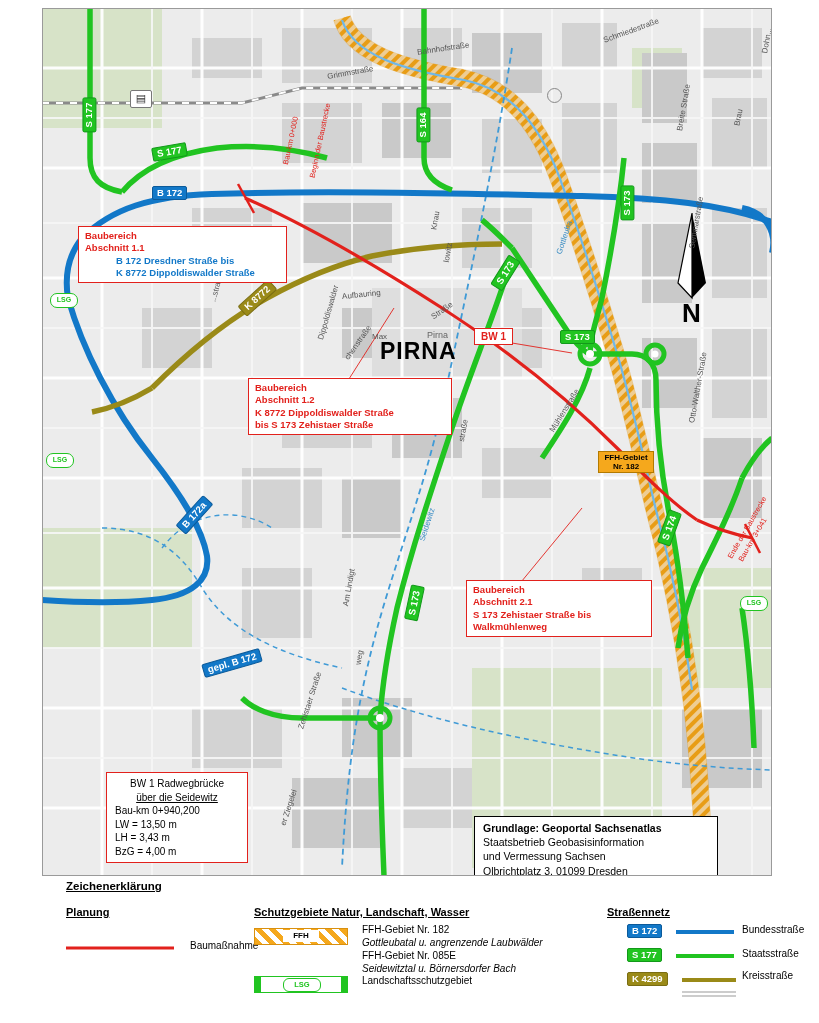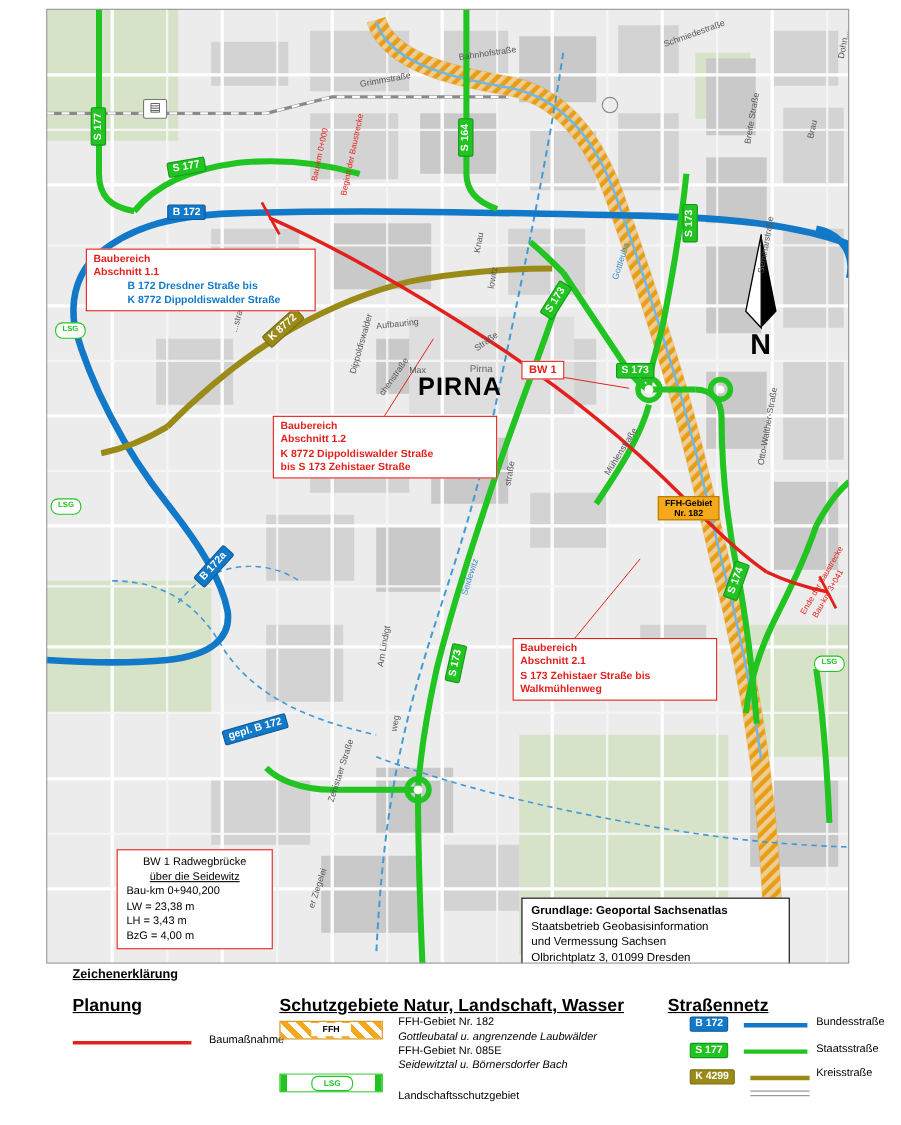--- a/index.html
+++ b/index.html
@@ -22,21 +22,21 @@
   .boxplain{position:absolute;background:#ffffff;border:1px solid #e2211c;font-size:10px;padding:2px 6px;color:#e2211c;font-weight:bold;}
   .bw1box{position:absolute;background:#ffffff;border:1px solid #e2211c;padding:4px 8px;font-size:10px;color:#000;line-height:1.35;}
   .bw1box .t{color:#000;font-weight:normal;text-align:center;}
   .bw1box .u{text-decoration:underline;}
   .srcbox{position:absolute;background:#ffffff;border:1px solid #000;padding:4px 8px;font-size:10.5px;line-height:1.35;color:#000;}
   .ffhbox{position:absolute;background:#f5a81c;border:1px solid #b37a00;font-size:8px;font-weight:bold;color:#000;padding:1px 3px;text-align:center;line-height:1.15;}
   .lsgtag{position:absolute;width:26px;height:13px;border:1.5px solid #21c421;background:#ffffff;border-radius:7px;font-size:7px;font-weight:bold;color:#21c421;text-align:center;line-height:11px;}
   .northN{position:absolute;font-size:26px;font-weight:bold;color:#000;font-family:"Liberation Sans",sans-serif;}
   #legend{position:absolute;left:42px;top:880px;width:730px;height:135px;}
   .lg-title{font-size:11.5px;font-weight:bold;text-decoration:underline;color:#000;}
-  .lg-sub{font-size:16px;font-weight:bold;text-decoration:underline;color:#000;}
+  .lg-sub{font-size:11px;font-weight:bold;text-decoration:underline;color:#000;}
   .lg-txt{font-size:10px;color:#000;}
   .lg-it{font-size:10px;color:#000;font-style:italic;}
   .mapborder{position:absolute;left:42px;top:8px;width:730px;height:868px;border:1px solid #9a9a9a;box-sizing:border-box;pointer-events:none;}
 </style>
 </head>
 <body>
 
 <div id="map">
 
   <div class="blk" style="left:0;top:0;width:730px;height:868px;background:#ececec;"></div>
@@ -304,21 +304,21 @@
     <div>Baubereich</div>
     <div>Abschnitt 2.1</div>
     <div class="sub2" style="white-space:pre-line;">S 173 Zehistaer Straße bis
 Walkmühlenweg</div>
   </div>
 
   <div class="bw1box" style="left:64px;top:764px;width:124px;">
     <div class="t">BW 1 Radwegbrücke</div>
     <div class="t u">über die Seidewitz</div>
     <div class="t" style="text-align:left;">Bau-km 0+940,200</div>
-    <div class="t" style="text-align:left;">LW  =   23,38 m</div>
+    <div class="t" style="text-align:left;">LW  =   13,50 m</div>
     <div class="t" style="text-align:left;">LH   =    3,43 m</div>
     <div class="t" style="text-align:left;">BzG  =   4,00 m</div>
   </div>
 
   <div class="srcbox" style="left:432px;top:808px;width:226px;">
     <div style="font-weight:bold;">Grundlage: Geoportal Sachsenatlas</div>
     <div>Staatsbetrieb Geobasisinformation</div>
     <div>und Vermessung Sachsen</div>
     <div>Olbrichtplatz 3, 01099 Dresden</div>
   </div>
@@ -343,21 +343,21 @@
 
   <div style="position:absolute;left:320px;top:44px;" class="lg-txt">FFH-Gebiet Nr. 182</div>
   <div style="position:absolute;left:320px;top:57px;" class="lg-it">Gottleubatal u. angrenzende Laubwälder</div>
   <div style="position:absolute;left:320px;top:70px;" class="lg-txt">FFH-Gebiet Nr. 085E</div>
   <div style="position:absolute;left:320px;top:83px;" class="lg-it">Seidewitztal u. Börnersdorfer Bach</div>
 
   <div style="position:absolute;left:212px;top:96px;width:92px;height:15px;border:1.5px solid #21c421;background:#ffffff;">
     <div style="position:absolute;left:0;top:0;width:100%;height:100%;background:linear-gradient(to right,#21c421 0 6px,#ffffff 6px calc(100% - 6px),#21c421 calc(100% - 6px) 100%);"></div>
     <div style="position:absolute;left:28px;top:1px;width:36px;height:12px;border:1.2px solid #21c421;border-radius:6px;background:#ffffff;font-size:7.5px;font-weight:bold;color:#21c421;text-align:center;line-height:11px;">LSG</div>
   </div>
-  <div style="position:absolute;left:320px;top:95px;margin-top:16px;" class="lg-txt">Landschaftsschutzgebiet</div>
+  <div style="position:absolute;left:320px;top:95px;" class="lg-txt">Landschaftsschutzgebiet</div>
 
   <div style="position:absolute;left:565px;top:26px;" class="lg-sub">Straßennetz</div>
 
   <div style="position:absolute;left:585px;top:44px;width:44px;height:15px;">
     <div class="roadlabel rl-b" style="left:0;top:0;">
       <span>B 172</span>
     </div>
   </div>
   <svg style="position:absolute;left:634px;top:44px;" width="60" height="15">
     <line x1="0" y1="8" x2="58" y2="8" stroke="#1278c8" stroke-width="4"></line>

